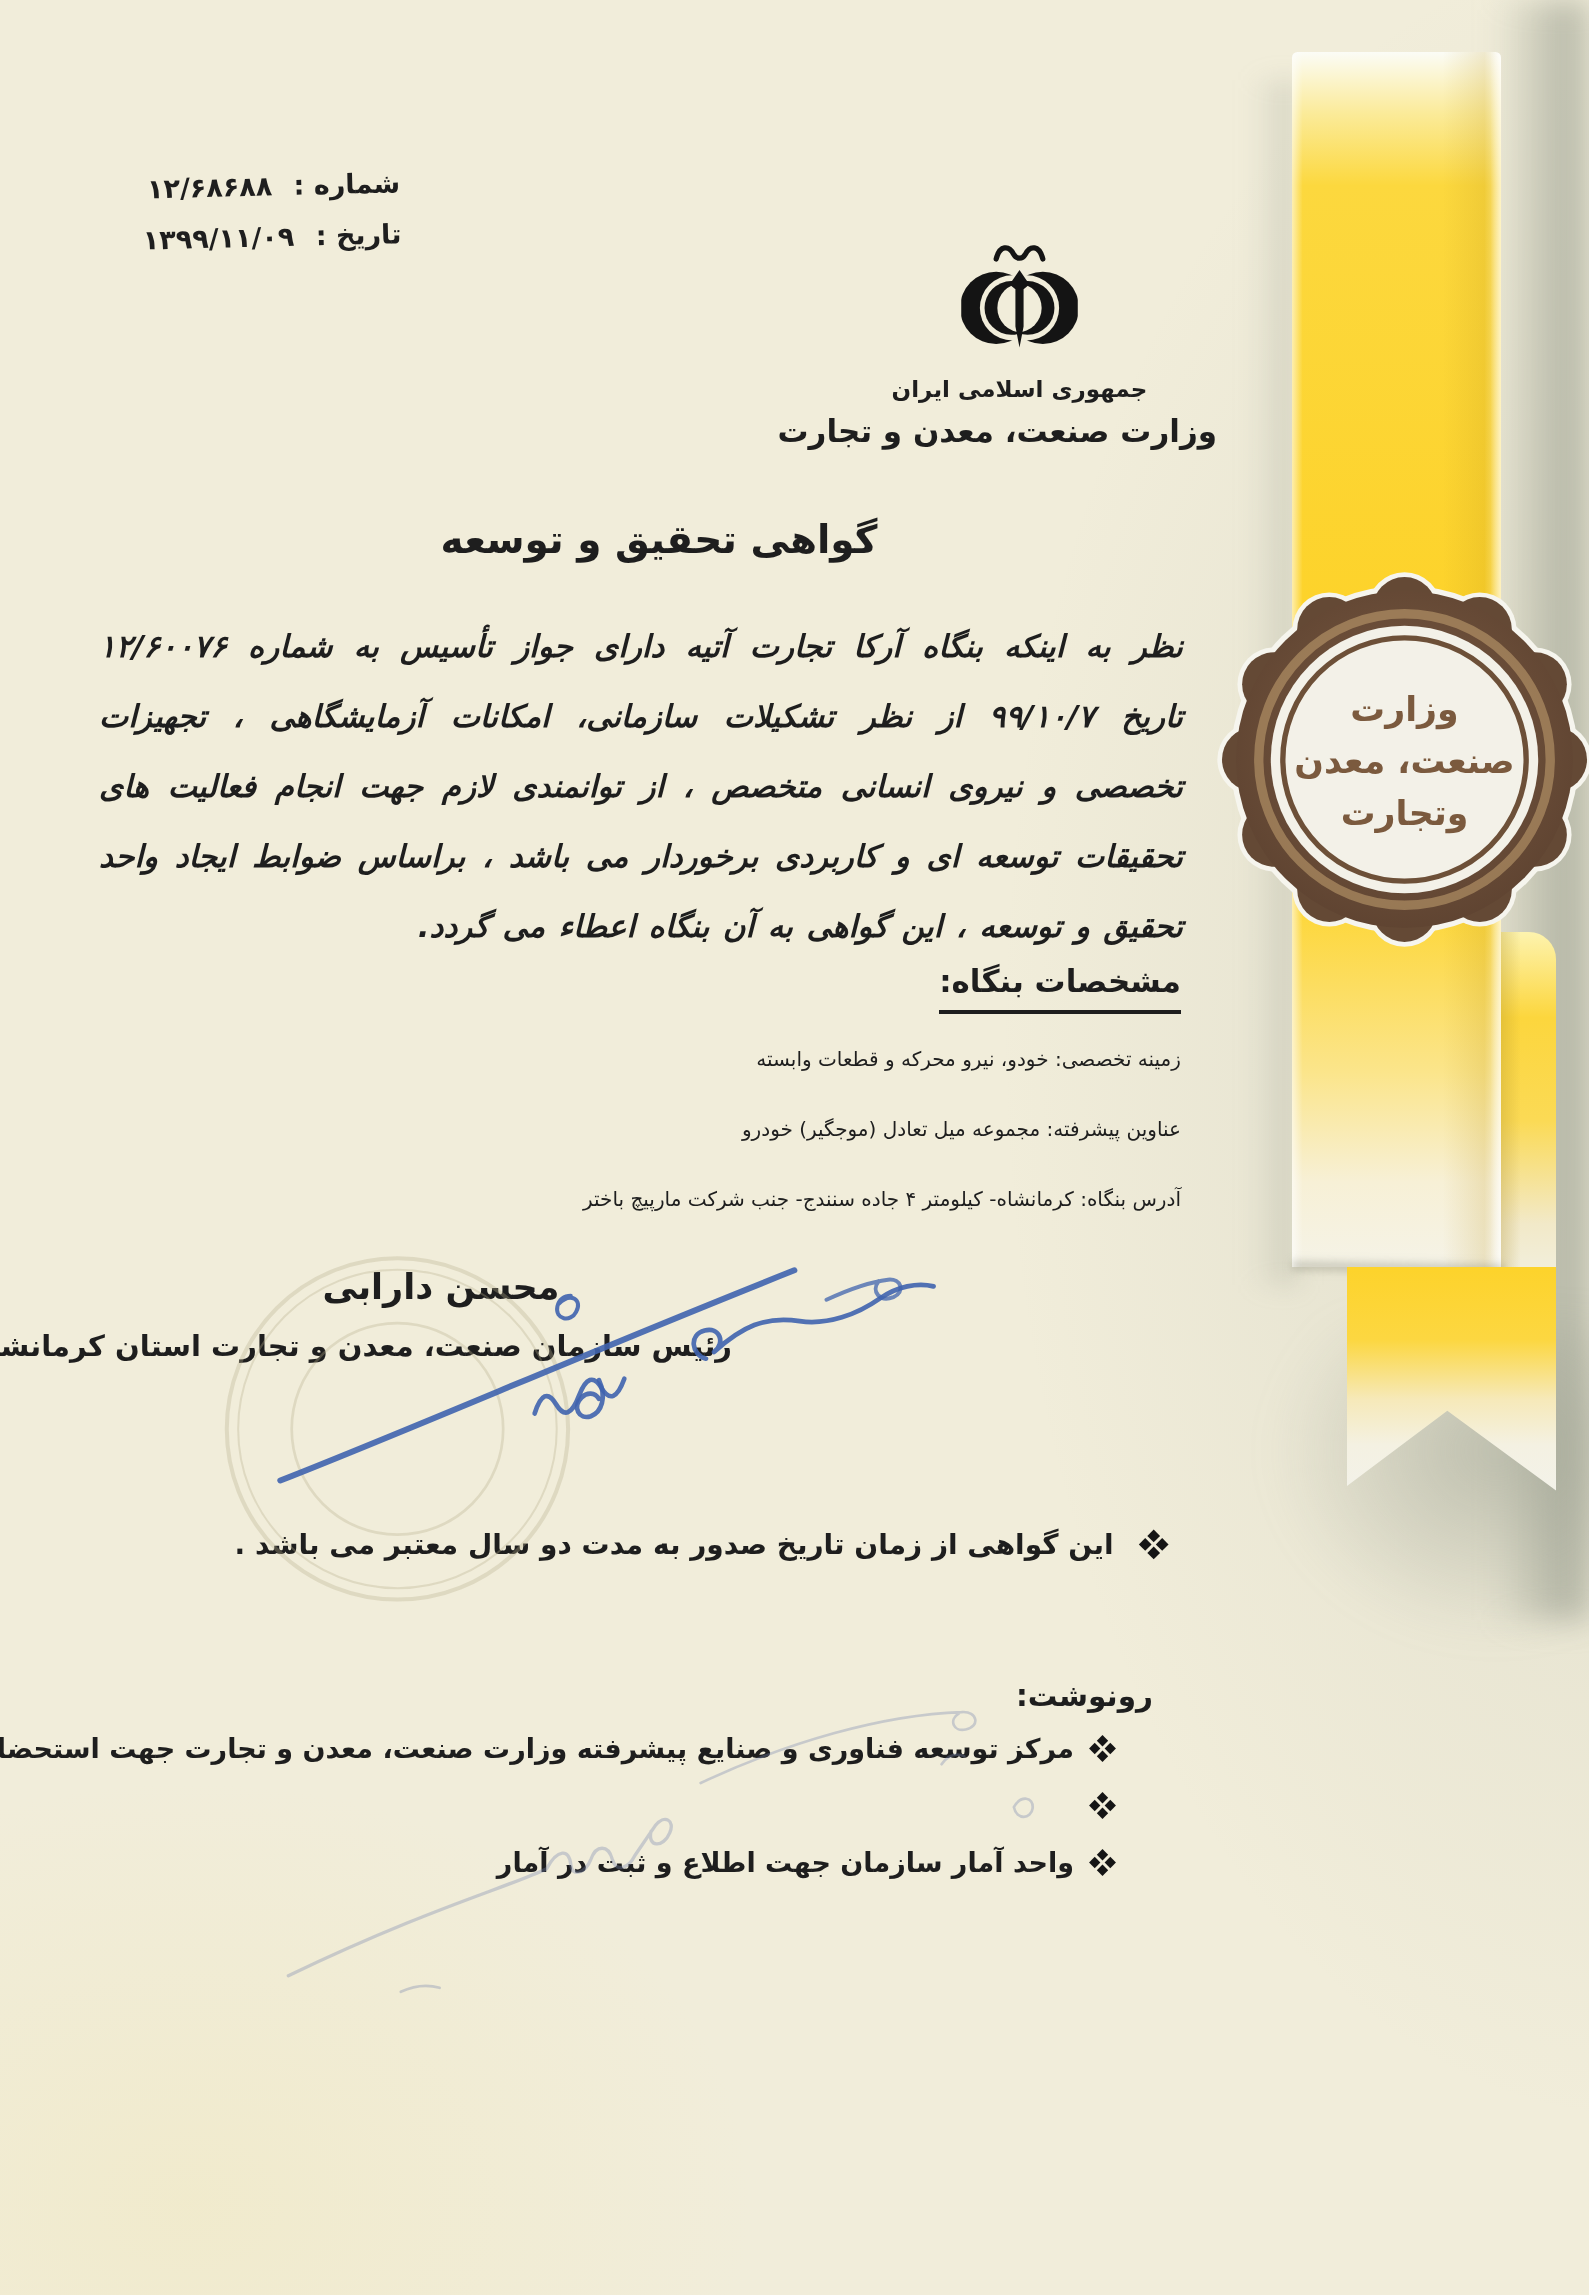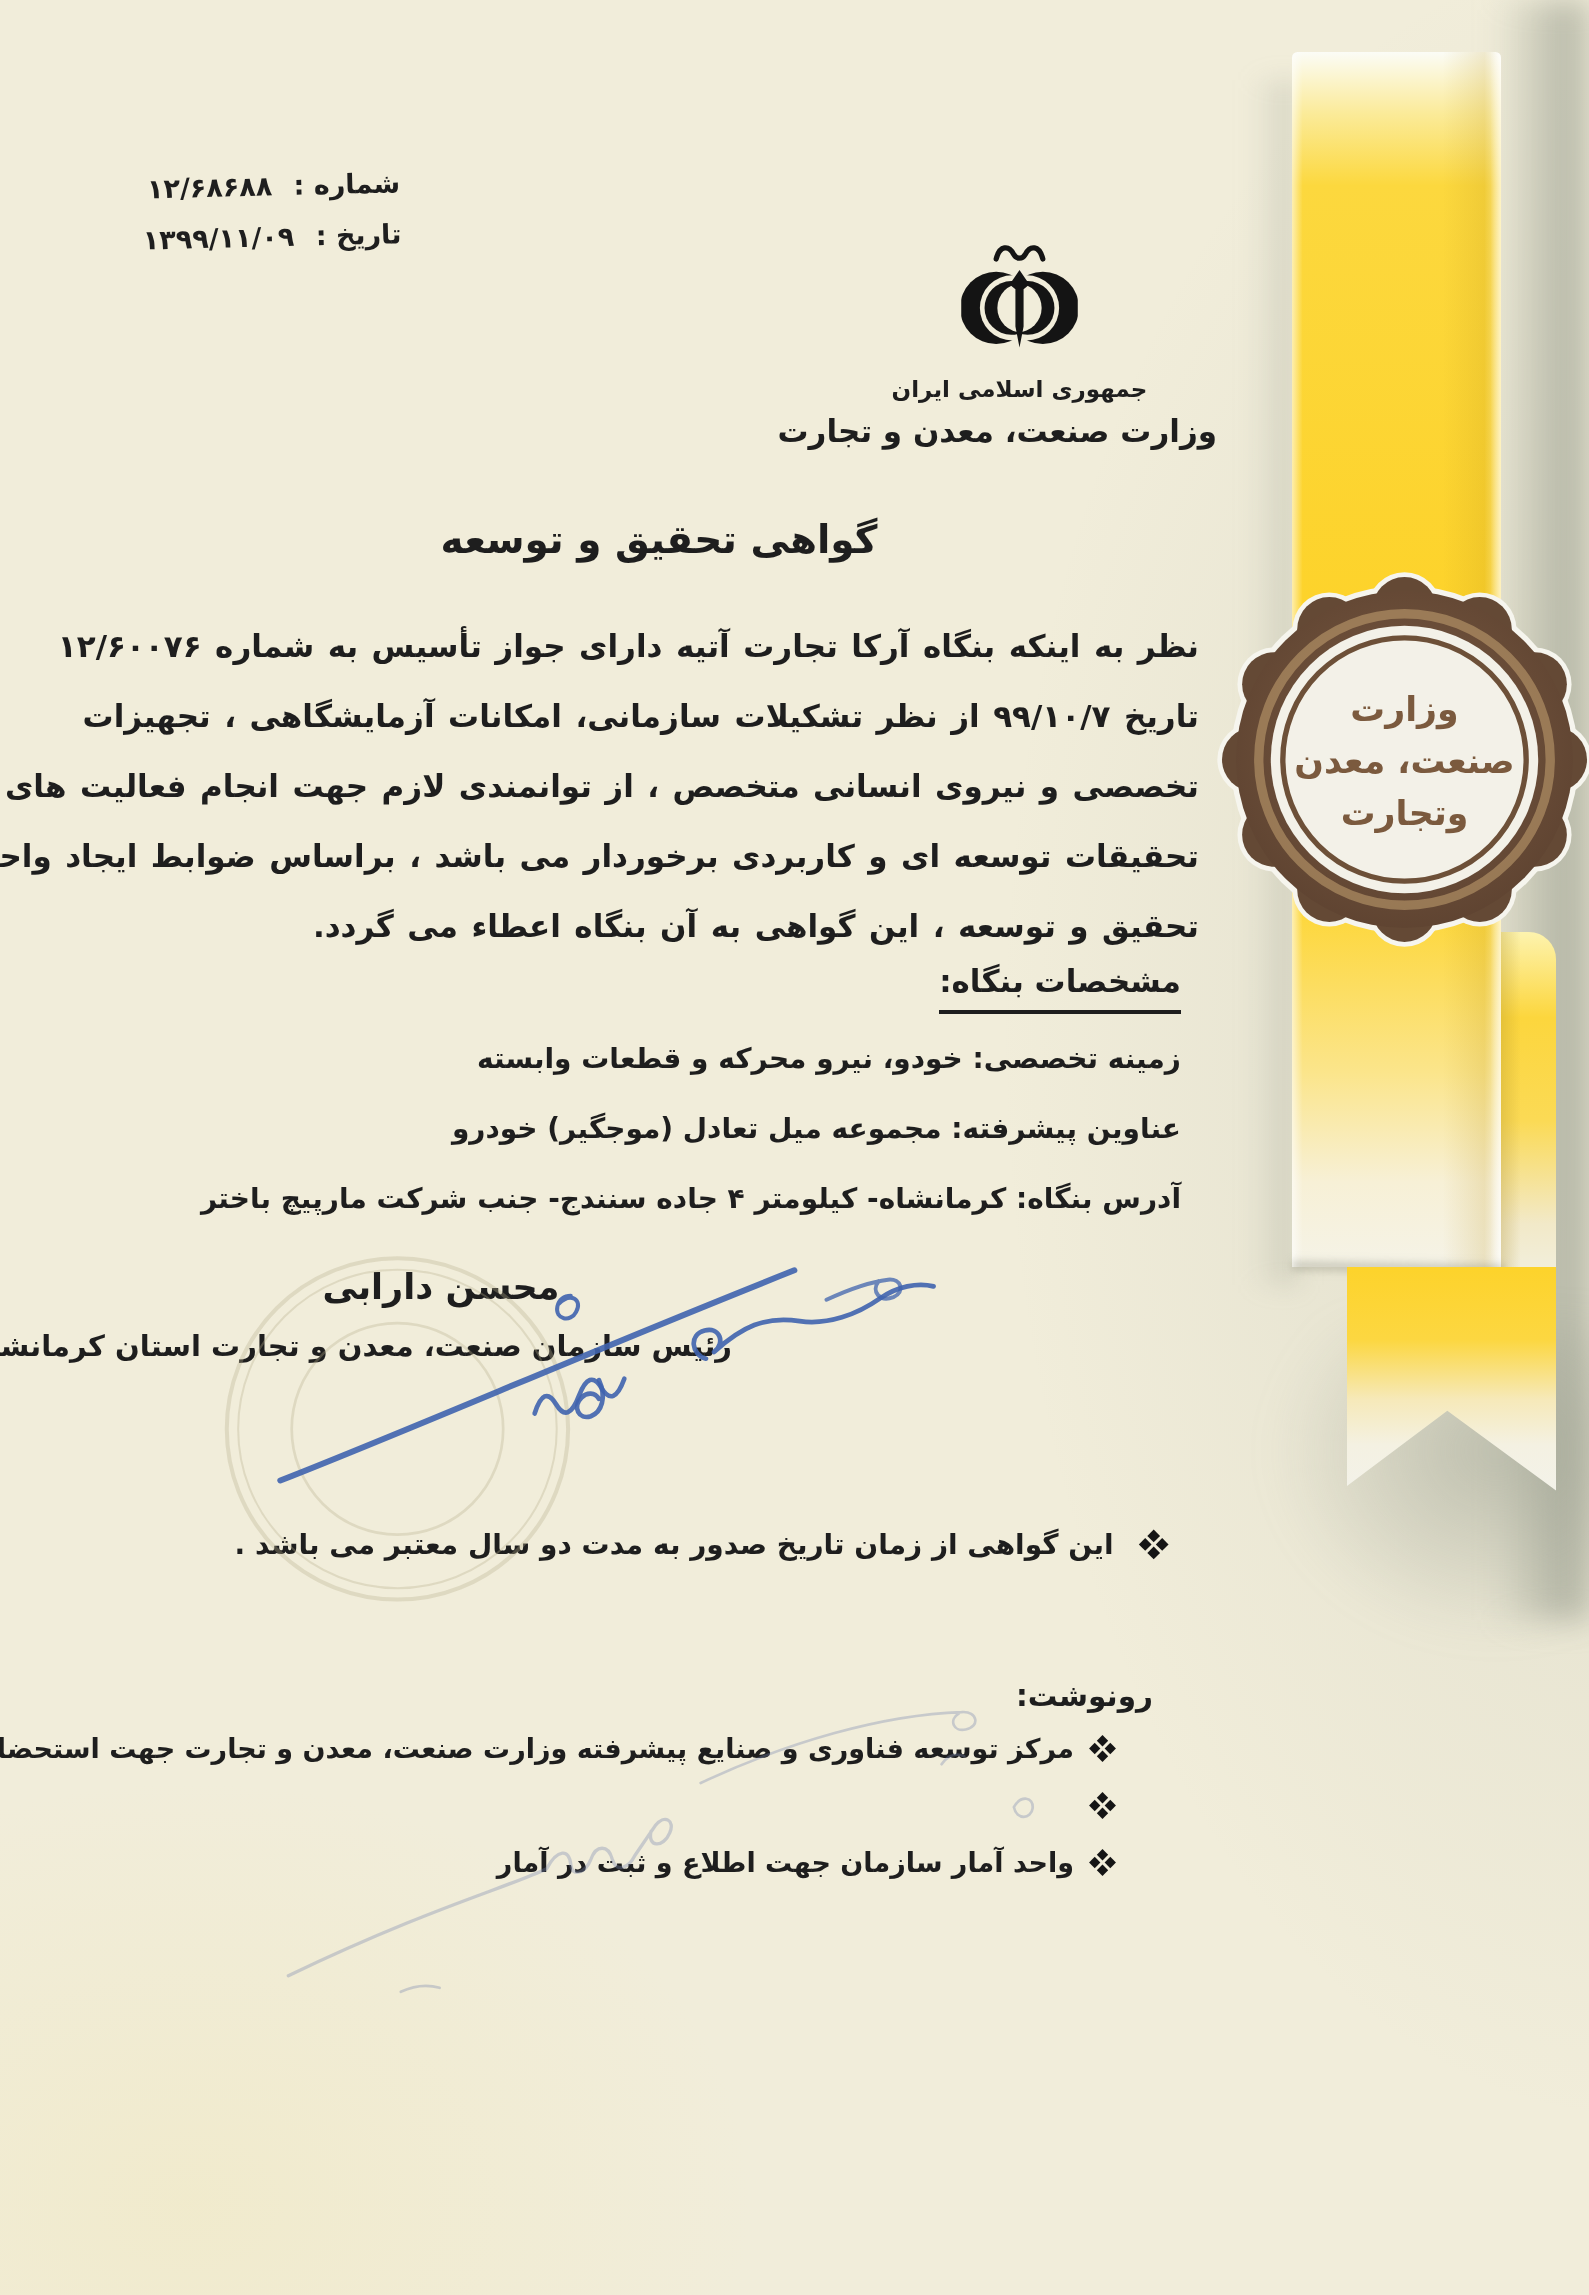--- a/index.html
+++ b/index.html
@@ -27,32 +27,32 @@
   
   .letterhead{top:238px;left:823px;width:395px;text-align:center;}
   .emblem{display:block;margin:0 auto;}
   .country{font-size:23px;font-weight:bold;margin-top:4px;white-space:nowrap;}
   .ministry{font-size:31px;font-weight:bold;margin-top:10.7px;white-space:nowrap;}
 
   
   .doc-title{top:517px;left:392px;width:536px;text-align:center;font-size:39px;font-weight:bold;white-space:nowrap;}
 
   
-  .body-text{top:611px;left:116px;width:1084px;}
+  .body-text{top:611px;left:100px;width:1084px;font-style:italic;}
   .body-text .line{
     height:70px;line-height:70px;font-size:31px;font-weight:bold;
     text-align:justify;text-align-last:justify;word-spacing:2.7px;white-space:nowrap;
   }
   .body-text .line.last{text-align-last:right;}
 
   
   .company{top:963px;right:408px;width:1004px;text-align:right;}
   .company .heading{display:inline-block;font-size:31px;font-weight:bold;border-bottom:4.7px solid #1e1e1e;padding-bottom:11px;white-space:nowrap;}
   .company .fields{margin-top:17.4px;}
-  .company .field{font-size:28px;font-weight:bold;line-height:50px;white-space:nowrap;margin-top:20px;}
+  .company .field{font-size:20px;font-weight:normal;line-height:50px;white-space:nowrap;margin-top:20px;}
 
   
   .sig-name{top:1267px;left:308px;width:268px;text-align:center;font-size:35px;font-weight:bold;white-space:nowrap;}
   .sig-role{top:1329px;right:857px;font-size:29px;font-weight:bold;white-space:nowrap;}
 
   
   .note{top:1528px;right:425px;display:flex;align-items:center;gap:29px;direction:rtl;}
   .note .txt{font-size:28px;font-weight:bold;white-space:nowrap;}
 
   

